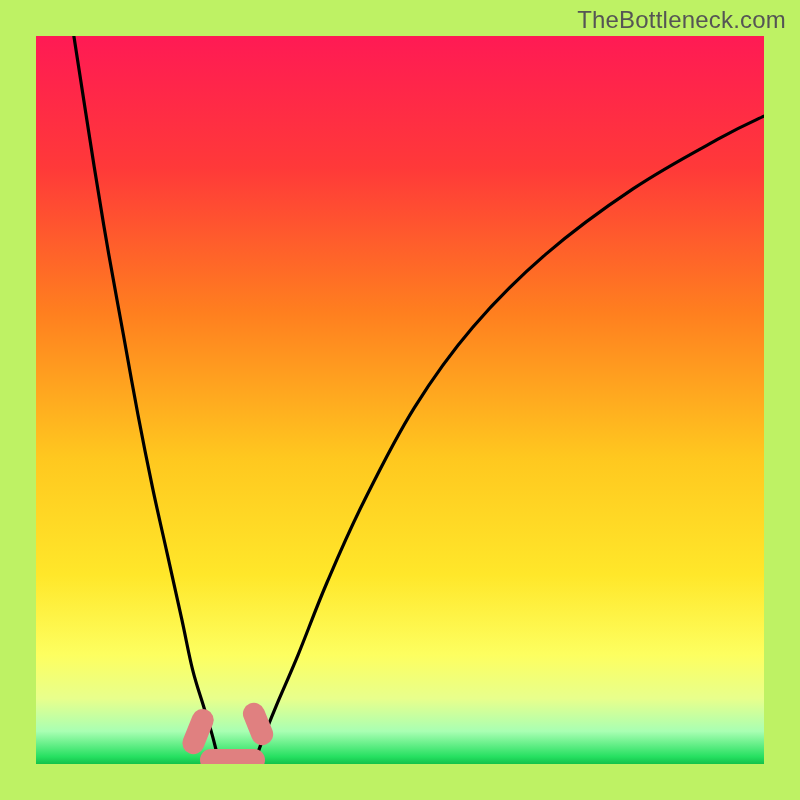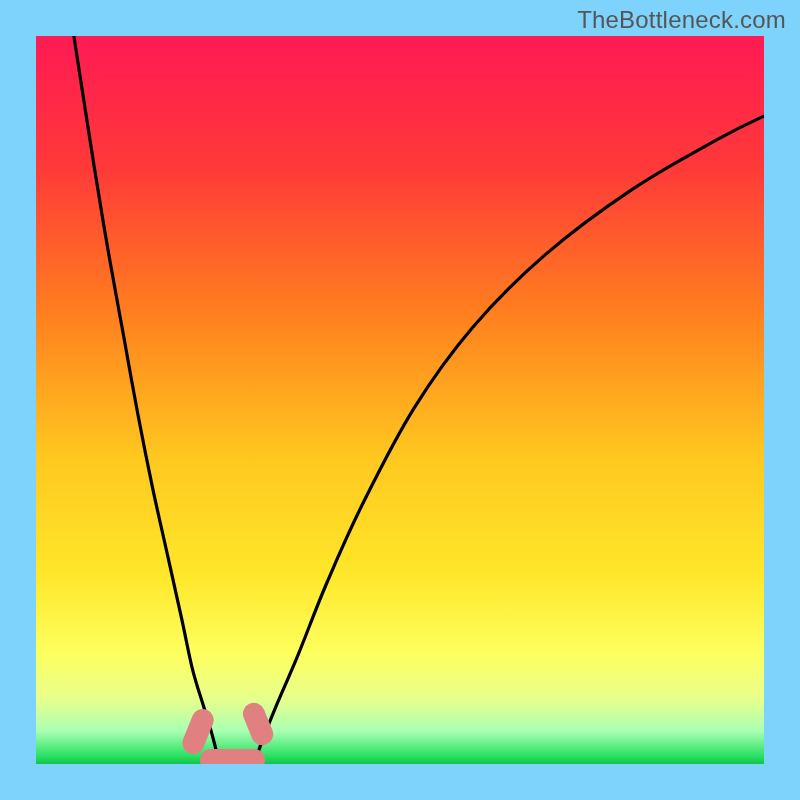--- a/index.html
+++ b/index.html
@@ -8,21 +8,21 @@
     width: 800px;
     height: 800px;
     overflow: hidden;
     background: #000;
     font-family: Arial, Helvetica, sans-serif;
   }
   .frame {
     position: absolute;
     left: 0; top: 0;
     width: 800px; height: 800px;
-    background: #7dd3fc;
+    background: #bef264;
   }
   .watermark {
     position: absolute;
     top: 6px;
     right: 14px;
     color: #555;
     font-size: 24px;
     font-weight: 500;
     letter-spacing: 0.2px;
     user-select: none;

